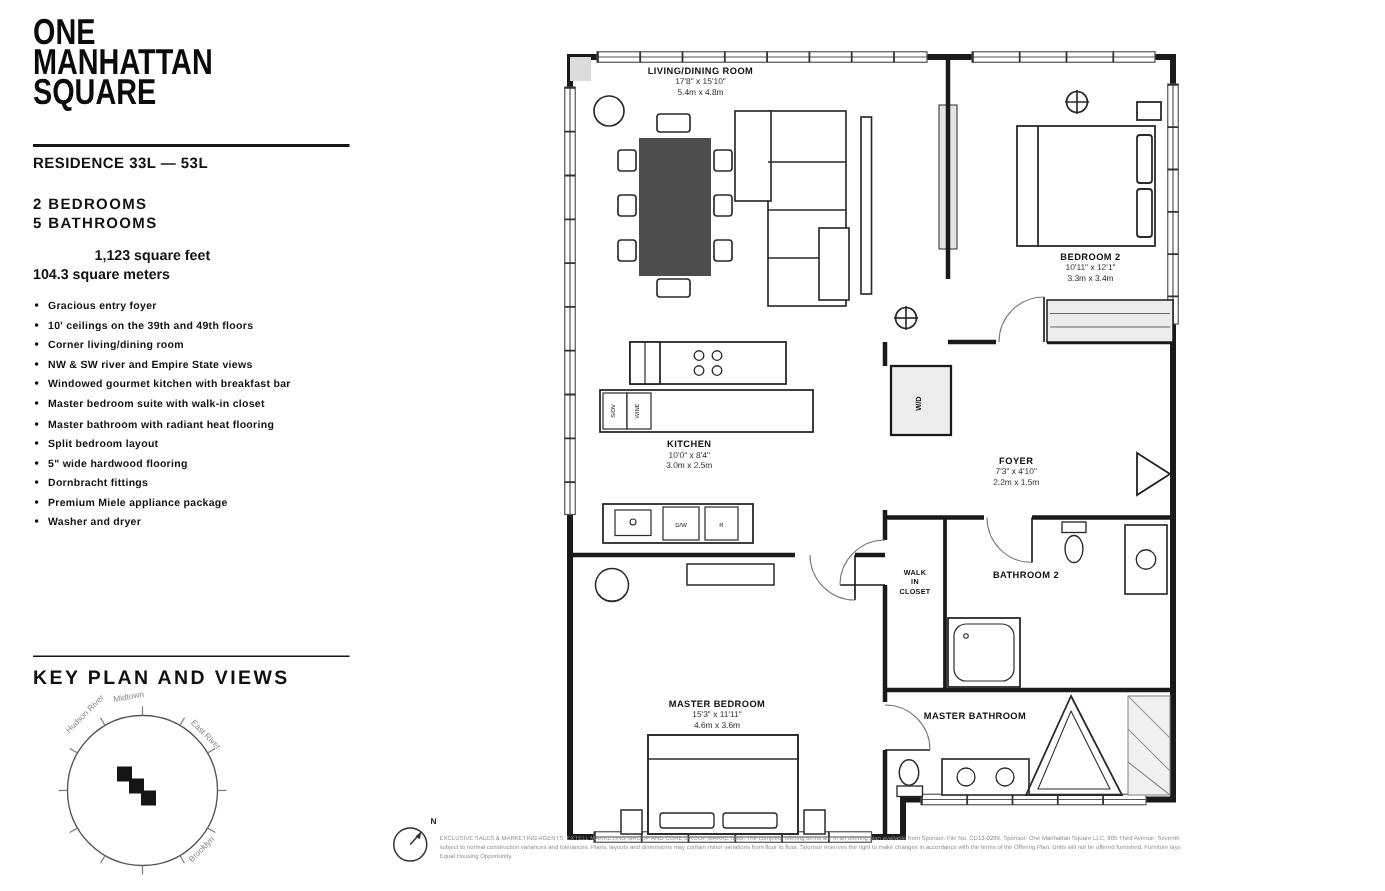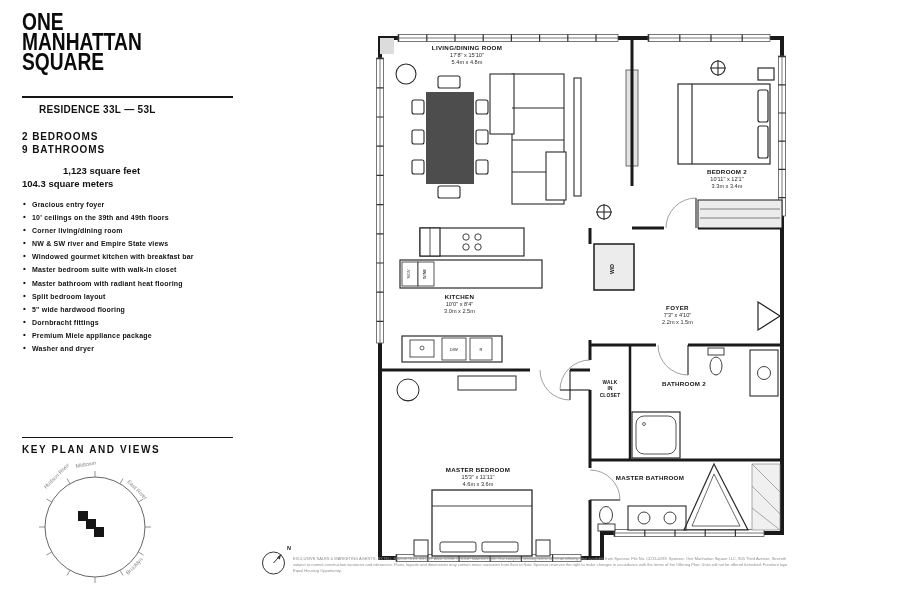--- a/index.html
+++ b/index.html
@@ -4,33 +4,33 @@
 <style>
   html,body{margin:0;padding:0;background:#fff;}
   .page{position:relative;width:787px;height:594px;background:#fff;overflow:hidden;
         font-family:"Liberation Sans",sans-serif;color:#111;}
   .abs{position:absolute;}
 
   
   .logo{left:22px;top:12px;font-weight:900;font-size:24px;line-height:20px;
         color:#0b0b0b;transform:scaleX(.8);transform-origin:left top;letter-spacing:0;}
   .rule1{left:22px;top:96px;width:211px;border-top:2px solid #141414;}
-  .res-title{left:22px;top:104px;font-size:10px;font-weight:800;letter-spacing:.3px;margin-left:17px;}
+  .res-title{left:22px;top:104px;font-size:10px;font-weight:800;letter-spacing:.3px;}
   .spec{font-size:10px;font-weight:800;letter-spacing:.9px;}
   .spec.beds{left:22px;top:131px;}
   .spec.baths{left:22px;top:144px;}
   .area{font-size:9.5px;font-weight:800;}
   .area.sqft{left:22px;top:165px;margin-left:41px;}
   .area.sqm{left:22px;top:178px;}
   .features{left:22px;top:201px;width:222px;list-style:none;margin:0;padding:0;}
   .features li{position:relative;padding-left:10px;font-size:7px;font-weight:700;
                line-height:1;margin-bottom:6.1px;letter-spacing:.2px;}
   .features li::before{content:"\2022";position:absolute;left:1px;top:-1px;font-size:8px;}
   .kp-rule{left:22px;top:437px;width:211px;border-top:1.5px solid #141414;}
-  .kp-title{left:22px;top:444px;font-size:10px;font-weight:700;letter-spacing:1.6px;}
+  .kp-title{left:22px;top:444px;font-size:13px;font-weight:700;letter-spacing:1.6px;}
   .kp-svg{left:28px;top:459px;}
 
   
   .plan{left:362px;top:28px;width:430px;height:535px;}
   .plan svg{position:absolute;left:0;top:0;}
   .room-label{position:absolute;text-align:center;line-height:1.3;color:#111;}
   .room-label .rn{font-size:6.2px;font-weight:700;letter-spacing:.3px;}
   .room-label .rd{font-size:5.6px;color:#2e2e2e;}
   .wic-label{position:absolute;text-align:center;line-height:1.35;font-size:4.8px;
              font-weight:700;color:#111;letter-spacing:.2px;}
@@ -49,21 +49,21 @@
   <div class="abs logo">
     <div>ONE</div>
     <div>MANHATTAN</div>
     <div>SQUARE</div>
   </div>
 
   <div class="abs rule1"></div>
 
   <div class="abs res-title">RESIDENCE 33L — 53L</div>
   <div class="abs spec beds">2 BEDROOMS</div>
-  <div class="abs spec baths">9 BATHROOMS</div>
+  <div class="abs spec baths">5 BATHROOMS</div>
   <div class="abs area sqft">1,123 square feet</div>
   <div class="abs area sqm">104.3 square meters</div>
 
   <ul class="abs features">
     <li>Gracious entry foyer</li>
     <li>10' ceilings on the 39th and 49th floors</li>
     <li>Corner living/dining room</li>
     <li>NW &amp; SW river and Empire State views</li>
     <li>Windowed gourmet kitchen with breakfast bar</li>
     <li>Master bedroom suite with walk-in closet</li>

